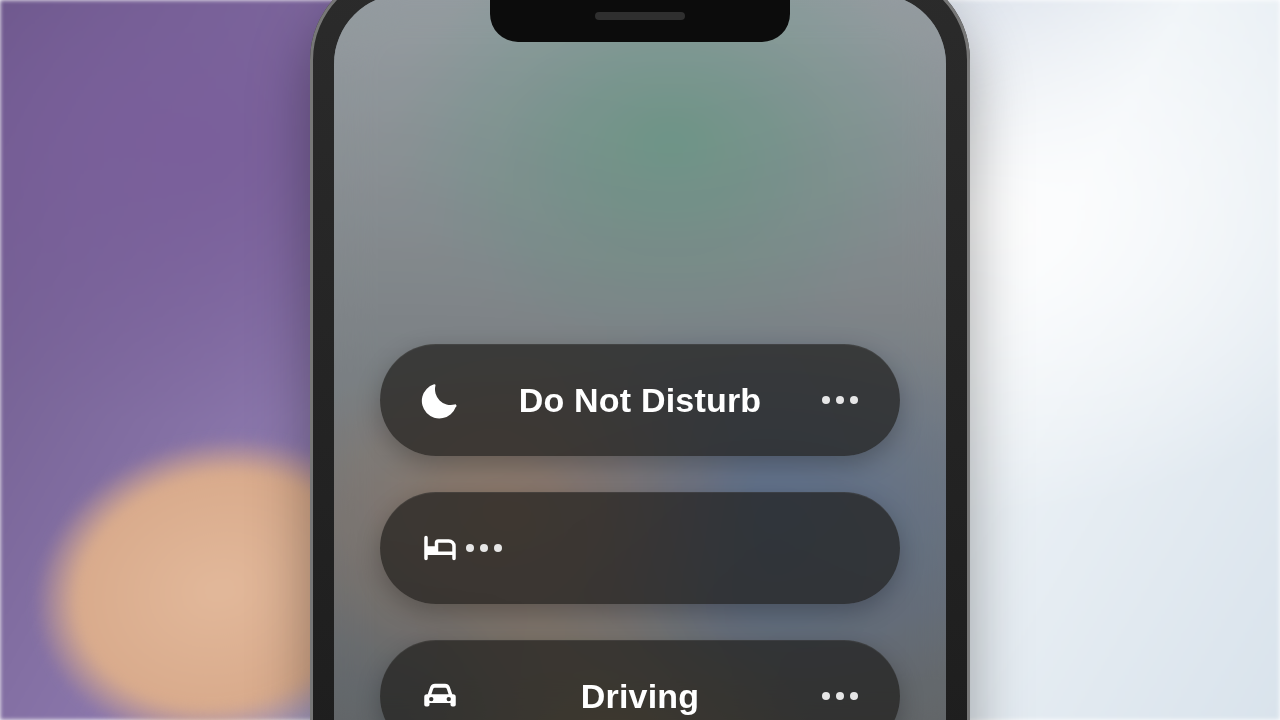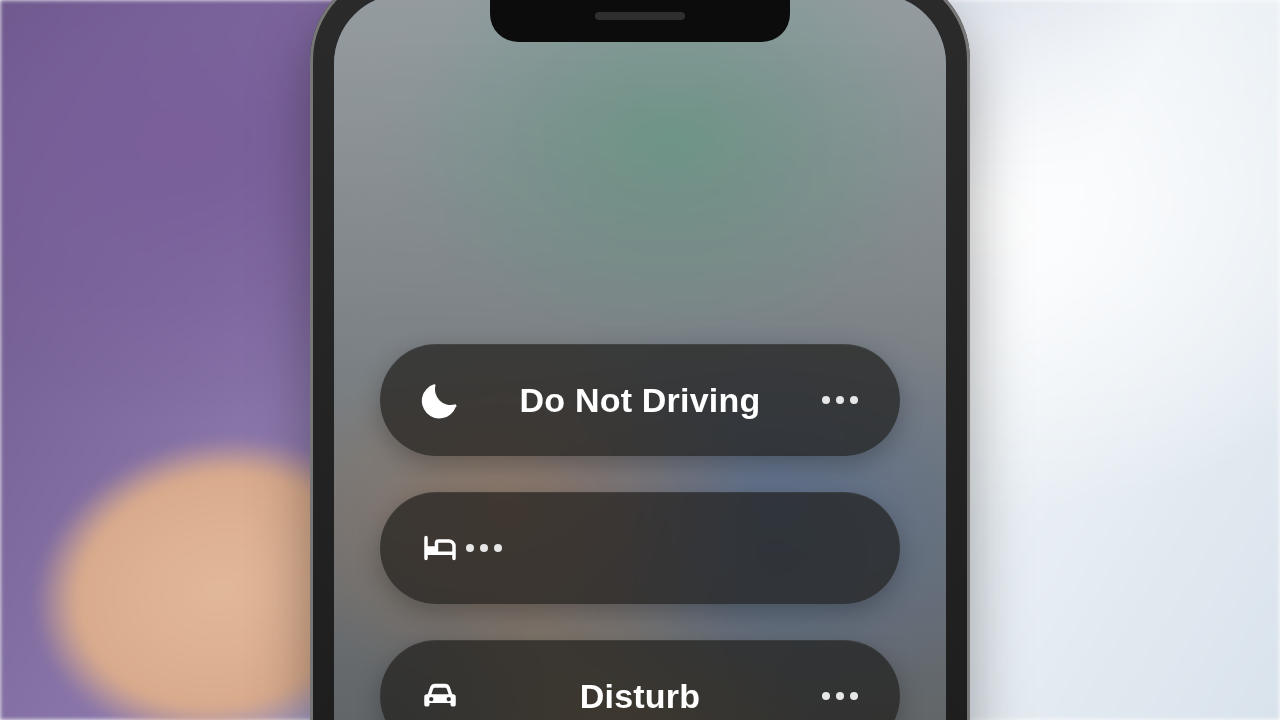--- a/index.html
+++ b/index.html
@@ -97,21 +97,21 @@
     <div class="speaker"></div>
 
     <div class="focus-list">
 
       <div class="focus-item">
         <div class="focus-icon">
           <svg viewBox="0 0 24 24">
               <path d="M20.3 14.6A9 9 0 0 1 9.4 3.7a.6.6 0 0 0-.8-.7A10 10 0 1 0 21 16a.6.6 0 0 0-.7-1.4z"></path>
             </svg>
         </div>
-        <div class="focus-label">Do Not Driving</div>
+        <div class="focus-label">Do Not Disturb</div>
         <div class="focus-more">
             <span></span>
             <span></span>
             <span></span>
           </div>
       </div>
 
       <div class="focus-item">
         <div class="focus-icon">
           <svg viewBox="0 0 24 24">
@@ -124,21 +124,21 @@
             <span></span>
           </div>
       </div>
 
       <div class="focus-item">
         <div class="focus-icon">
           <svg viewBox="0 0 24 24">
               <path d="M5 11l1.4-4.2A3 3 0 0 1 9.2 5h5.6a3 3 0 0 1 2.8 1.8L19 11h.5A1.5 1.5 0 0 1 21 12.5V17a1 1 0 0 1-1 1h-1a1 1 0 0 1-1-1v-1H6v1a1 1 0 0 1-1 1H4a1 1 0 0 1-1-1v-4.5A1.5 1.5 0 0 1 4.5 11H5zm2.1 0h9.8l-1-3a1 1 0 0 0-.95-.68H9.05A1 1 0 0 0 8.1 8l-1 3zM7 15a1.25 1.25 0 1 0 0-2.5A1.25 1.25 0 0 0 7 15zm10 0a1.25 1.25 0 1 0 0-2.5 1.25 1.25 0 0 0 0 2.5z"></path>
             </svg>
         </div>
-        <div class="focus-label">Disturb</div>
+        <div class="focus-label">Driving</div>
         <div class="focus-more">
             <span></span>
             <span></span>
             <span></span>
           </div>
       </div>
 
     </div>
   </div>
 </div>

